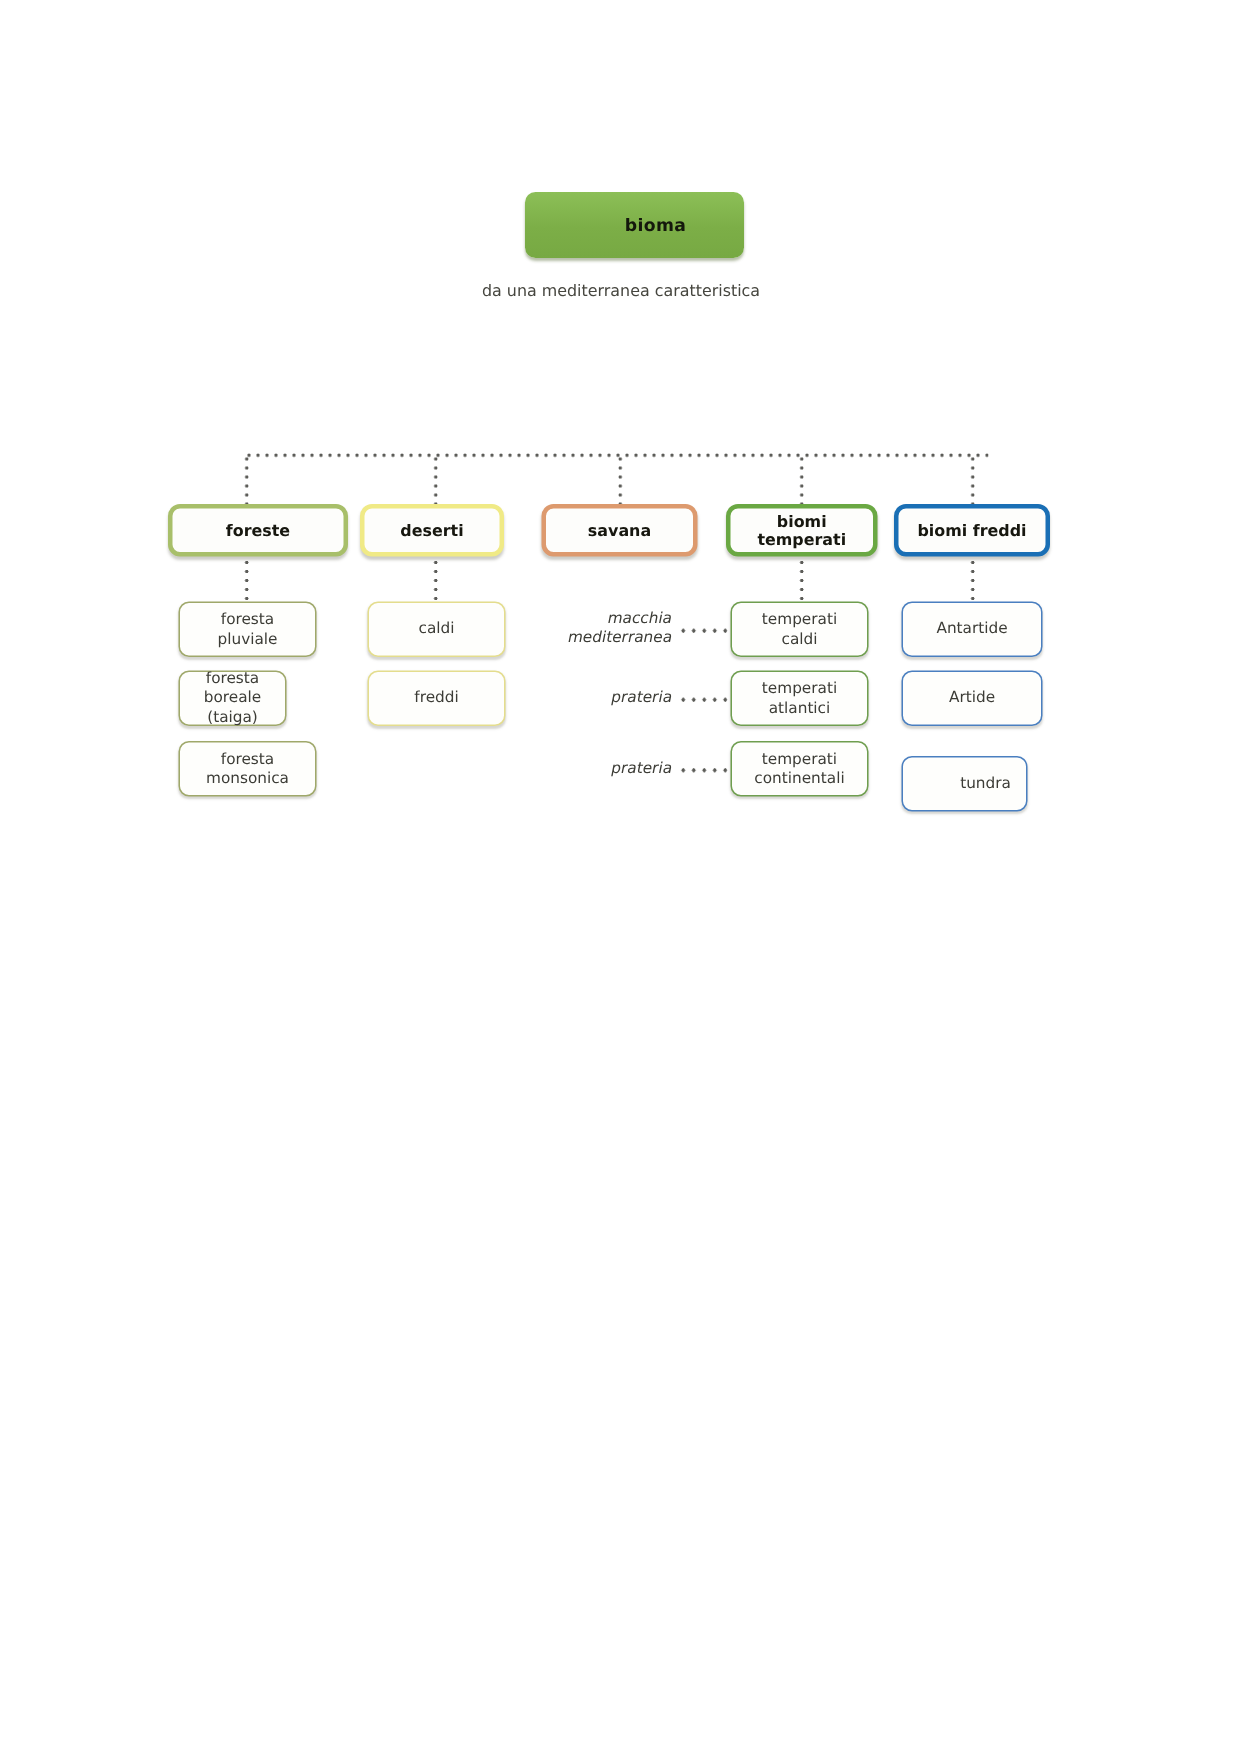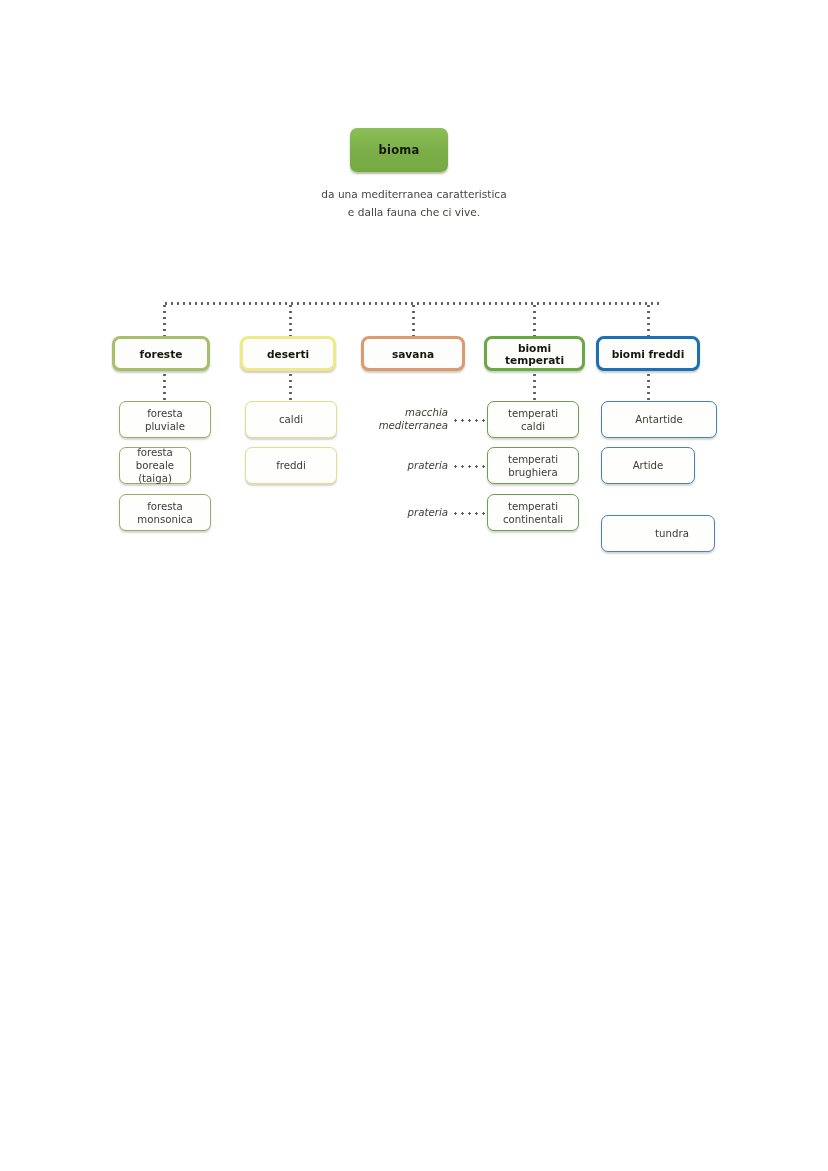--- a/index.html
+++ b/index.html
@@ -21,28 +21,29 @@
     left: 0; top: 0;
     width: 828px;
     height: 1171px;
   }
 
   
   .root-box {
     position: absolute;
     left: 350px;
     top: 128px;
-    width: 98px;
+    width: 118px;
     height: 44px;
     border-radius: 7px;
     background: linear-gradient(180deg, #8cbf57 0%, #7cae47 55%, #77a943 100%);
     box-shadow: 0 2px 2px rgba(90,110,60,0.45);
     display: flex;
     align-items: center;
     justify-content: center;
+    padding-left: 28px;
   }
   .root-label {
     font-size: 11.5px;
     font-weight: bold;
     color: #14180c;
     letter-spacing: 0.2px;
   }
 
   .root-desc {
     position: absolute;
@@ -153,33 +154,32 @@
 <body>
 
 <div class="canvas">
 
   <div class="root-box">
     <span class="root-label">bioma</span>
   </div>
 
   <div class="root-desc">
     <div>da una mediterranea caratteristica</div>
-    <div>e dalla fauna che ci vive.</div>
   </div>
 
 
   <div class="h-bus"></div>
 
   <div class="v-drop" style="left:163px; top:303px; height:34px;"></div>
   <div class="v-drop" style="left:289px; top:303px; height:34px;"></div>
   <div class="v-drop" style="left:412px; top:303px; height:34px;"></div>
   <div class="v-drop" style="left:533px; top:303px; height:34px;"></div>
   <div class="v-drop" style="left:647px; top:303px; height:34px;"></div>
 
-  <div class="cat-box" style="left:112px; top:336px; width:98px; border-color:#a8bf6a;">
+  <div class="cat-box" style="left:112px; top:336px; width:120px; border-color:#a8bf6a;">
     <span class="cat-label">foreste</span>
   </div>
 
   <div class="cat-box" style="left:240px; top:336px; width:96px; border-color:#f0ea86;">
     <span class="cat-label">deserti</span>
   </div>
 
   <div class="cat-box" style="left:361px; top:336px; width:104px; border-color:#dd9a6e;">
     <span class="cat-label">savana</span>
   </div>
@@ -248,36 +248,36 @@
   <div class="leaf-box" style="left:487px; top:401px; width:92px; border-color:#6f9e4f;">
     <span class="leaf-label">
       <span>temperati</span><br>
       <span>caldi</span>
     </span>
   </div>
 
   <div class="leaf-box" style="left:487px; top:447px; width:92px; border-color:#6f9e4f;">
     <span class="leaf-label">
       <span>temperati</span><br>
-      <span>brughiera</span>
+      <span>atlantici</span>
     </span>
   </div>
 
   <div class="leaf-box" style="left:487px; top:494px; width:92px; border-color:#6f9e4f;">
     <span class="leaf-label">
       <span>temperati</span><br>
       <span>continentali</span>
     </span>
   </div>
 
-  <div class="leaf-box" style="left:601px; top:401px; width:116px; border-color:#4a7fc0;">
+  <div class="leaf-box" style="left:601px; top:401px; width:94px; border-color:#4a7fc0;">
     <span class="leaf-label">Antartide</span>
   </div>
 
   <div class="leaf-box" style="left:601px; top:447px; width:94px; border-color:#4a7fc0;">
     <span class="leaf-label">Artide</span>
   </div>
 
-  <div class="leaf-box" style="left:601px; top:515px; width:114px; border-color:#4a7fc0;padding-left:28px;">
+  <div class="leaf-box" style="left:601px; top:504px; width:84px; border-color:#4a7fc0;padding-left:28px;">
     <span class="leaf-label">tundra</span>
   </div>
 
 </div>
 
 </body></html>

